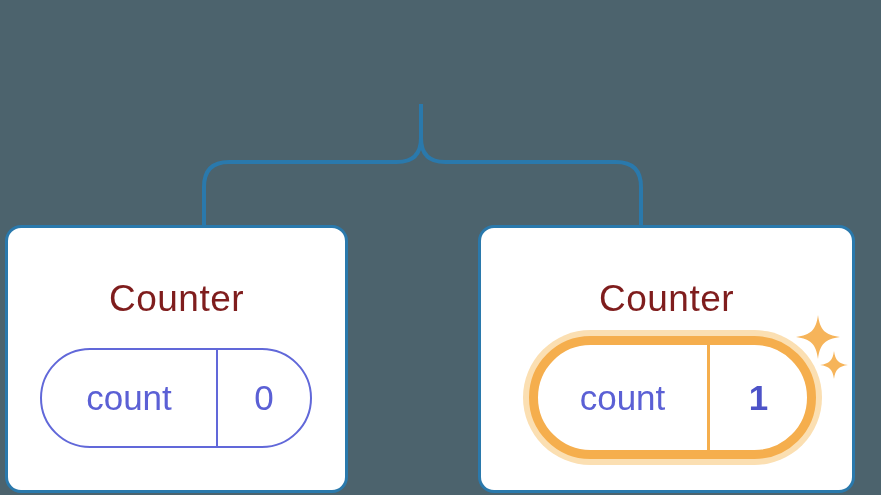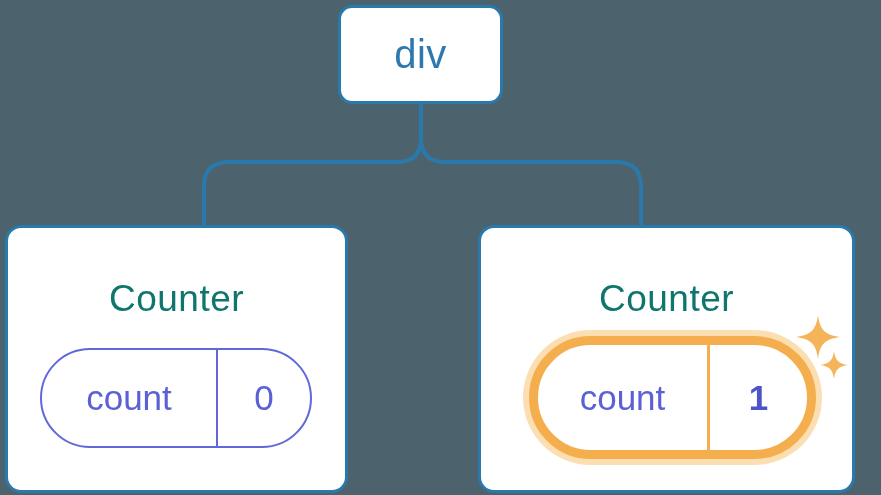--- a/index.html
+++ b/index.html
@@ -40,21 +40,21 @@
     border-radius: 16px;
   }
   .card-left  { left: 5px;   width: 343px; }
   .card-right { left: 478px; width: 377px; }
   .card-title {
     position: absolute;
     top: 50px; left: 0; right: 0;
     text-align: center;
     font-size: 37px;
     font-weight: 500;
-    color: #0f766e;
+    color: #7f1d1d;
     letter-spacing: 0.5px;
   }
   
   .pill-plain {
     position: absolute;
     left: 32px; top: 120px;
     width: 272px; height: 100px;
     box-sizing: border-box;
     border: 2px solid #6168D9;
     border-radius: 50px;
@@ -110,23 +110,20 @@
 </head>
 <body>
 
 <div class="canvas">
 
   <svg class="connector-svg" width="881" height="495" viewBox="0 0 881 495">
     <path d="M421 104 L421 138 Q421 162 397 162 L229 162 Q204 162 204 187 L204 226" fill="none" stroke="#2A79AC" stroke-width="4"></path>
     <path d="M421 138 Q421 162 445 162 L616 162 Q641 162 641 187 L641 226" fill="none" stroke="#2A79AC" stroke-width="4"></path>
   </svg>
 
-  <div class="root-node">
-    <span class="root-node-label">div</span>
-  </div>
 
   <div class="card card-left">
     <div class="card-title">Counter</div>
     <div class="pill-plain">
       <div class="pill-key">count</div>
       <div class="pill-value">0</div>
     </div>
   </div>
 
   <div class="card card-right">

